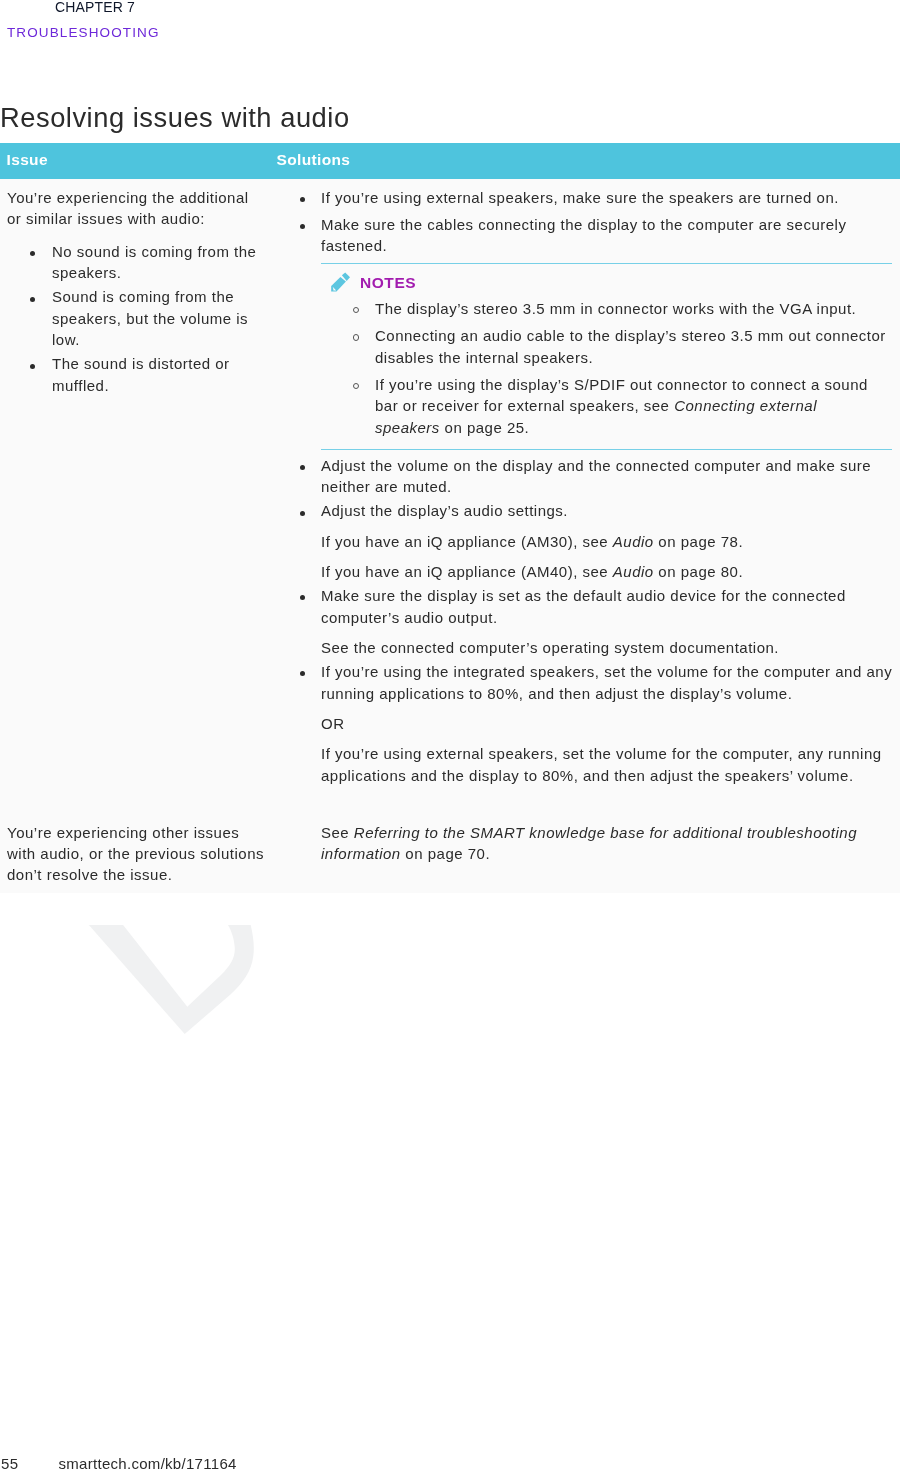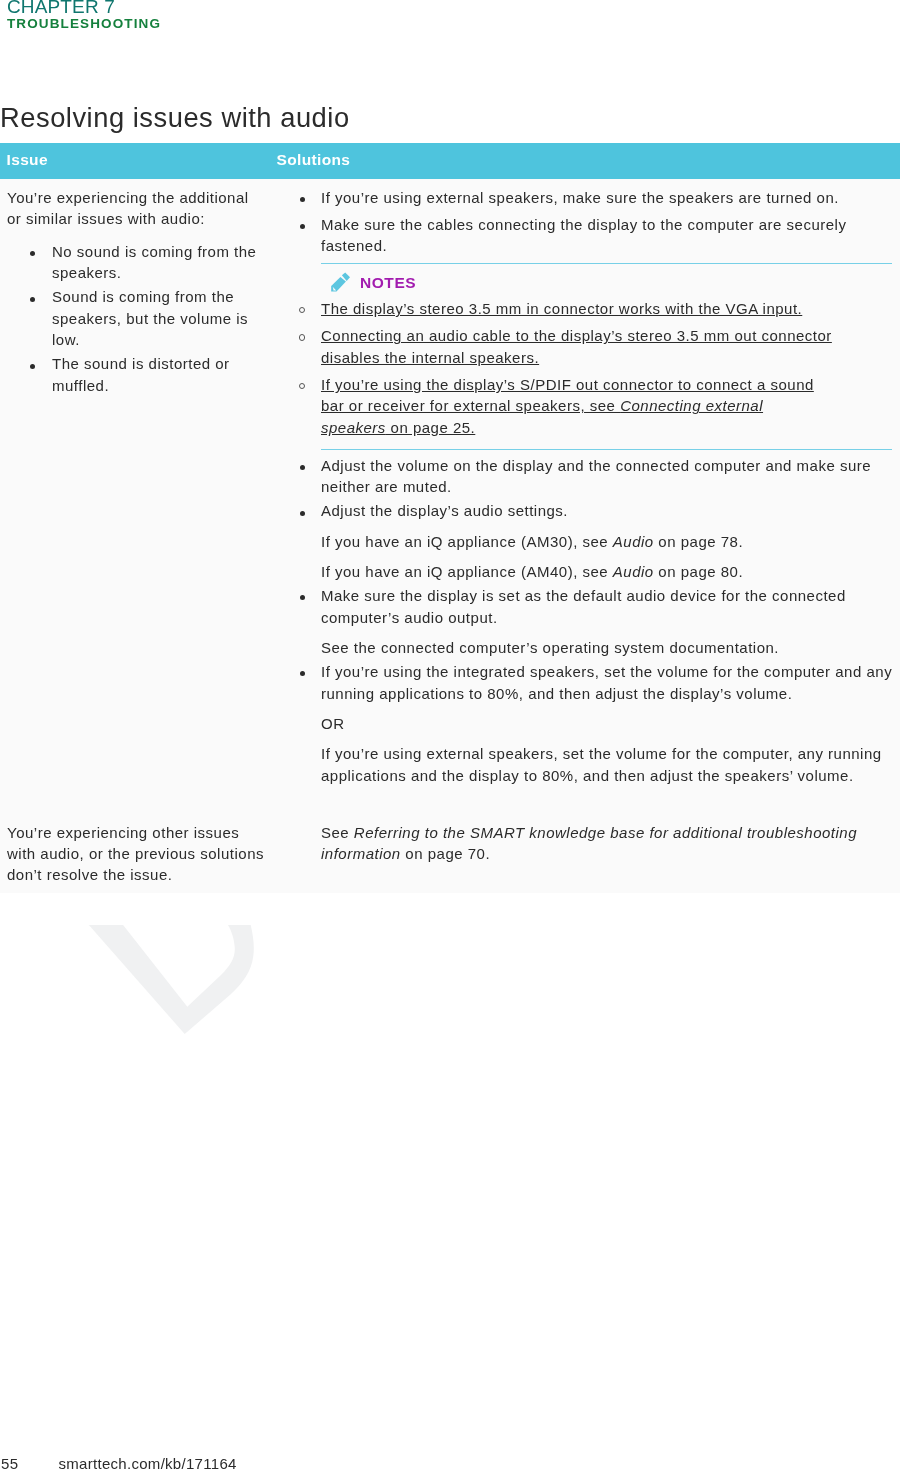--- a/index.html
+++ b/index.html
@@ -1,23 +1,23 @@
 <!DOCTYPE html>
 <html><head>
 <meta charset="utf-8">
 <style>
   html,body{margin:0;padding:0;background:#fff;}
   body{width:900px;height:1470px;font-family:"Liberation Sans",sans-serif;
        -webkit-font-smoothing:antialiased;text-rendering:optimizeLegibility;}
   .page{position:relative;width:900px;height:1470px;overflow:hidden;background:#fff;}
 
   .runhead{position:absolute;left:7px;top:-1px;width:500px;}
-  .runhead .chapter{font-size:19px;color:#0f766e;line-height:16px;letter-spacing:0.14px;}
-  .runhead .section{font-size:13.5px;font-weight:700;color:#15803d;line-height:16px;
-       letter-spacing:1.12px;margin-top:1px;}
+  .runhead .chapter{font-size:14px;color:#0f172a;line-height:16px;letter-spacing:0.14px;margin-left:48px;}
+  .runhead .section{font-size:13.5px;font-weight:400;color:#6d28d9;line-height:16px;
+       letter-spacing:1.12px;margin-top:10px;}
 
   .pagetitle{position:absolute;left:0px;top:102px;font-size:27.3px;font-weight:400;color:#2b2b2b;
        line-height:32px;letter-spacing:0.53px;}
 
   .watermark{position:absolute;left:85px;top:925px;width:175px;height:118px;}
 
   .tbl{position:absolute;left:0px;top:143px;width:900px;border-collapse:collapse;table-layout:fixed;}
   .tbl col.c1{width:280px;}
   .tbl col.c2{width:620px;}
   .tbl thead th{background:#4ec4dd;color:#ffffff;font-size:15.5px;font-weight:700;text-align:left;
@@ -46,21 +46,21 @@
   td.sol>ul.s1:first-child>li{margin-bottom:6px;}
   ul.s1>li:last-child{margin-bottom:0;}
   ul.b1>li:last-child{margin-bottom:0;}
   ul.n1>li:last-child{margin-bottom:0;}
 
   .note{margin:3.1px 4px 4.3px 0px;border-top:1.1px solid #77d0e7;border-bottom:1.1px solid #77d0e7;
        padding:10.0px 0 11.4px 0;}
   .note .nhead{display:flex;align-items:center;gap:8.3px;padding-left:8.6px;height:21.2px;position:relative;top:-1.3px;}
   .note .nlabel{color:#a21caf;font-size:15.5px;font-weight:700;letter-spacing:0.6px;line-height:21.2px;}
   ul.n1{list-style:none;margin:3.3px 0 0 0;padding:0;}
-  ul.n1>li{position:relative;width:511px;margin-bottom:6.0px;text-decoration:underline;}
+  ul.n1>li{position:relative;margin-left:54px;width:511px;margin-bottom:6.0px;}
   ul.n1>li:before{content:"";position:absolute;left:-22.5px;top:8.8px;width:6.5px;height:6.5px;
        border-radius:50%;border:1.1px solid #555;background:transparent;box-sizing:border-box;}
   i,em{font-style:italic;}
 
   .footer{position:absolute;left:1px;top:1453px;font-size:15px;color:#2b2b2b;letter-spacing:0.29px;line-height:21px;}
   .footer .pnum{display:inline-block;width:57.5px;}
 </style>
 </head>
 <body>
 

